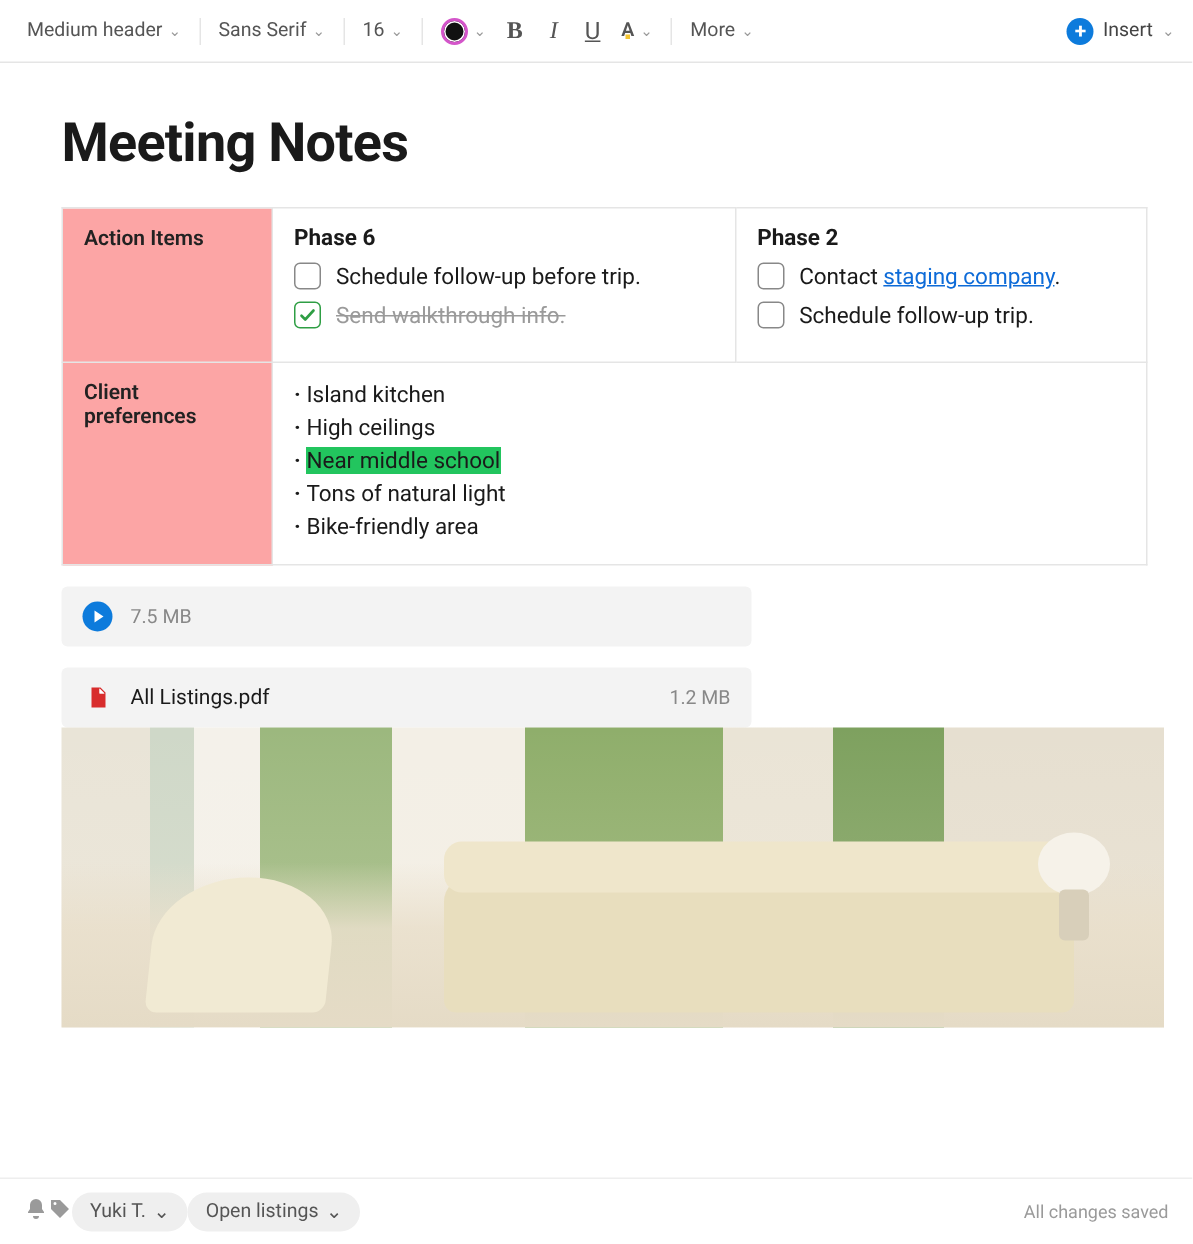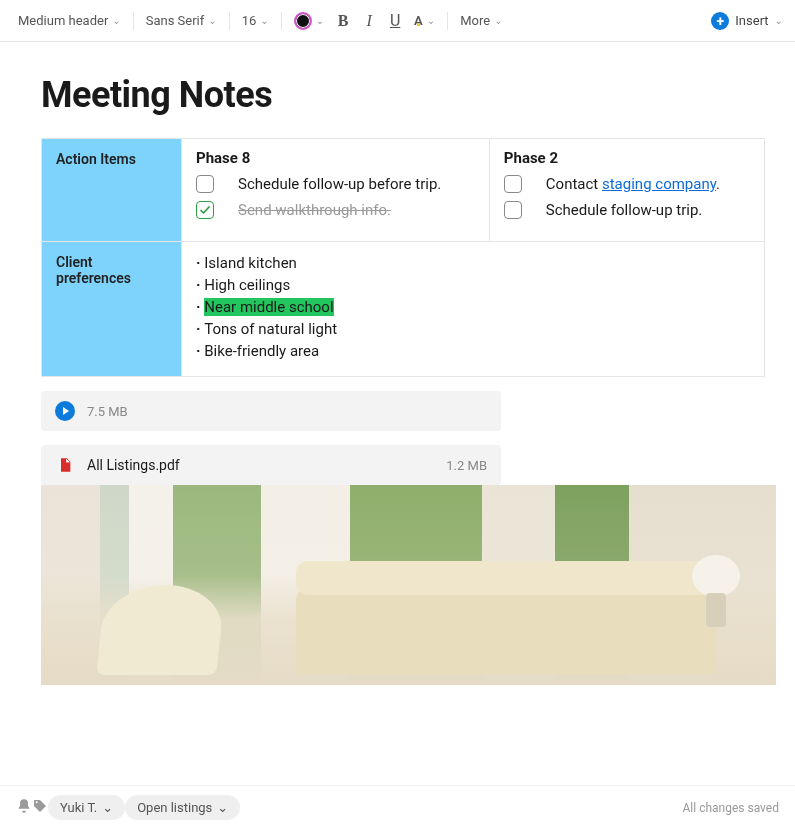--- a/index.html
+++ b/index.html
@@ -99,27 +99,27 @@
     vertical-align: top;
   }
   tr.head th {
     background:#111; color:#fff; font-weight:600;
     padding: 12px 14px; text-align:left; font-size:15px;
   }
   tr.head td {
     background:#111; color:#fff; padding:12px 14px; font-size:15px;
   }
   td.label-cell {
-    background:#7dd3fc; width: 140px; padding:12px 14px;
+    background:#fca5a5; width: 140px; padding:12px 14px;
     font-size:14px; font-weight:600; color:#222;margin-left:12px;
   }
   td.body-cell { padding: 10px 14px 14px 14px; font-size:15px; }
 
   .phase-title { font-weight:700; margin-bottom:8px; font-size:15px; }
-  .check-row { display:flex; align-items:center; gap:24px; margin:8px 0; }
+  .check-row { display:flex; align-items:center; gap:10px; margin:8px 0; }
   .cbox {
     width:18px; height:18px; border:1.8px solid #888; border-radius:4px;
     display:flex; align-items:center; justify-content:center;
     flex-shrink:0;
   }
   .cbox.checked { border-color:#2e9e44; }
   .cbox.checked svg { display:block; }
   .cbox svg { display:none; }
   .strike { text-decoration: line-through; color:#9a9a9a; }
   a.link { color:#0d6bd8; text-decoration:underline; }
@@ -267,21 +267,21 @@
 </div>
 
 <div class="content">
   <h1 class="title">Meeting Notes</h1>
 
   <table class="meeting">
     <tbody>
     <tr>
       <td class="label-cell">Action Items</td>
       <td class="body-cell">
-        <div class="phase-title">Phase 8</div>
+        <div class="phase-title">Phase 6</div>
         <div id="phase1-items">
               <div class="check-row">
                 <span class="cbox"></span>
                 <span>Schedule follow-up before trip.</span>
               </div>
               <div class="check-row">
                 <span class="cbox checked">
                   <svg width="12" height="12" viewBox="0 0 24 24" fill="none" stroke="#2e9e44" stroke-width="3.5" stroke-linecap="round" stroke-linejoin="round">
                     <polyline points="4 13 9 18 20 6"></polyline>
                   </svg>

